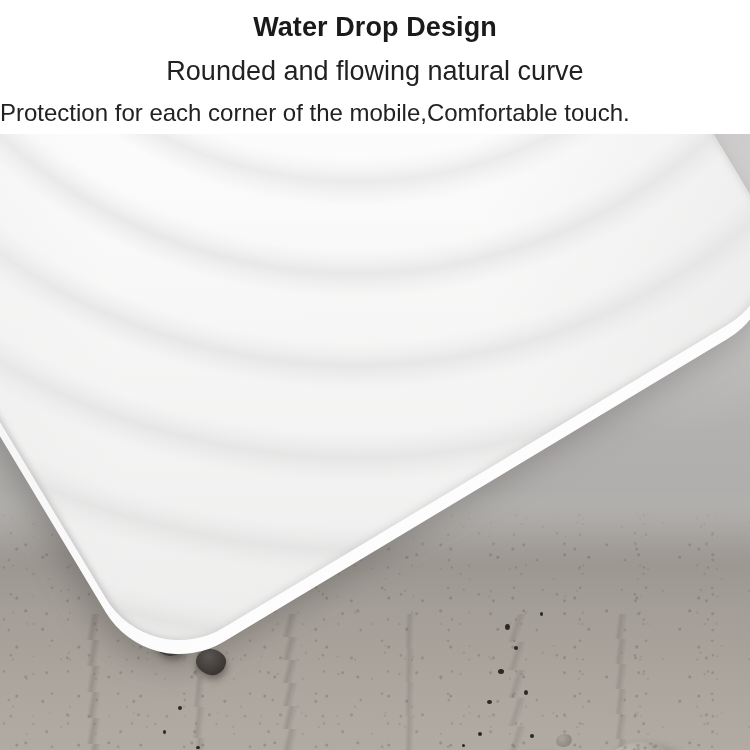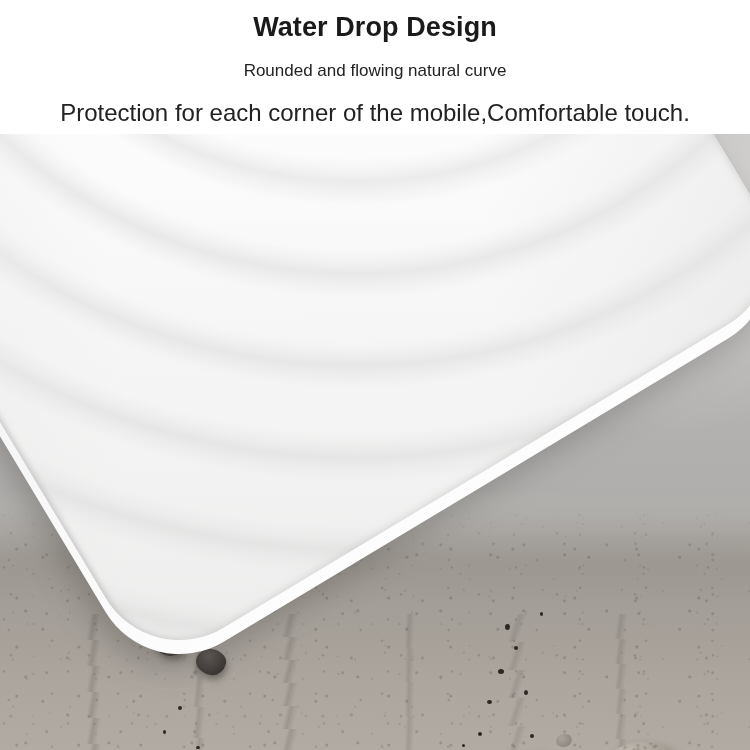--- a/index.html
+++ b/index.html
@@ -16,25 +16,25 @@
     background:#ffffff;z-index:40;
   }
   .title{
     position:absolute;left:0;top:11px;width:750px;
     text-align:center;font-size:27px;font-weight:bold;
     color:#1a1a1a;letter-spacing:.1px;line-height:32px;
     white-space:nowrap;
   }
   .sub1{
     position:absolute;left:0;top:57px;width:750px;
-    text-align:center;font-size:17px;font-weight:400;
+    text-align:center;font-size:27px;font-weight:400;
     color:#222222;line-height:28px;white-space:nowrap;
   }
   .sub2{
-    position:absolute;left:0;top:98px;width:750px;
+    position:absolute;left:0;top:98px;width:619px;
     text-align:center;font-size:24px;font-weight:400;
     color:#222222;line-height:29px;white-space:nowrap;
   }
 
   
   .photo{
     position:absolute;left:0;top:134px;width:750px;height:616px;
     overflow:hidden;background:#b2b1b0;
   }
 

